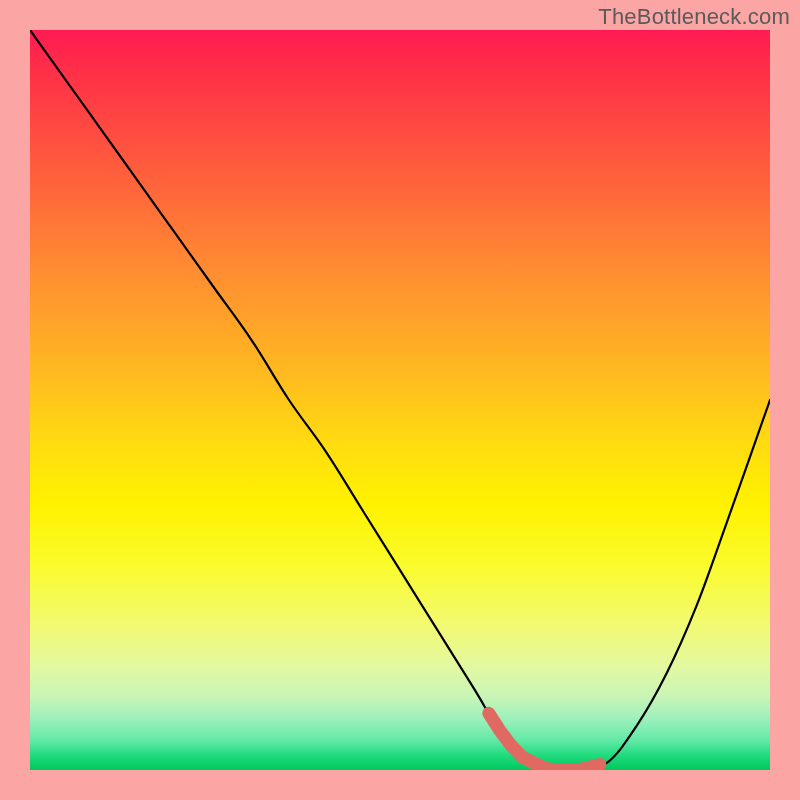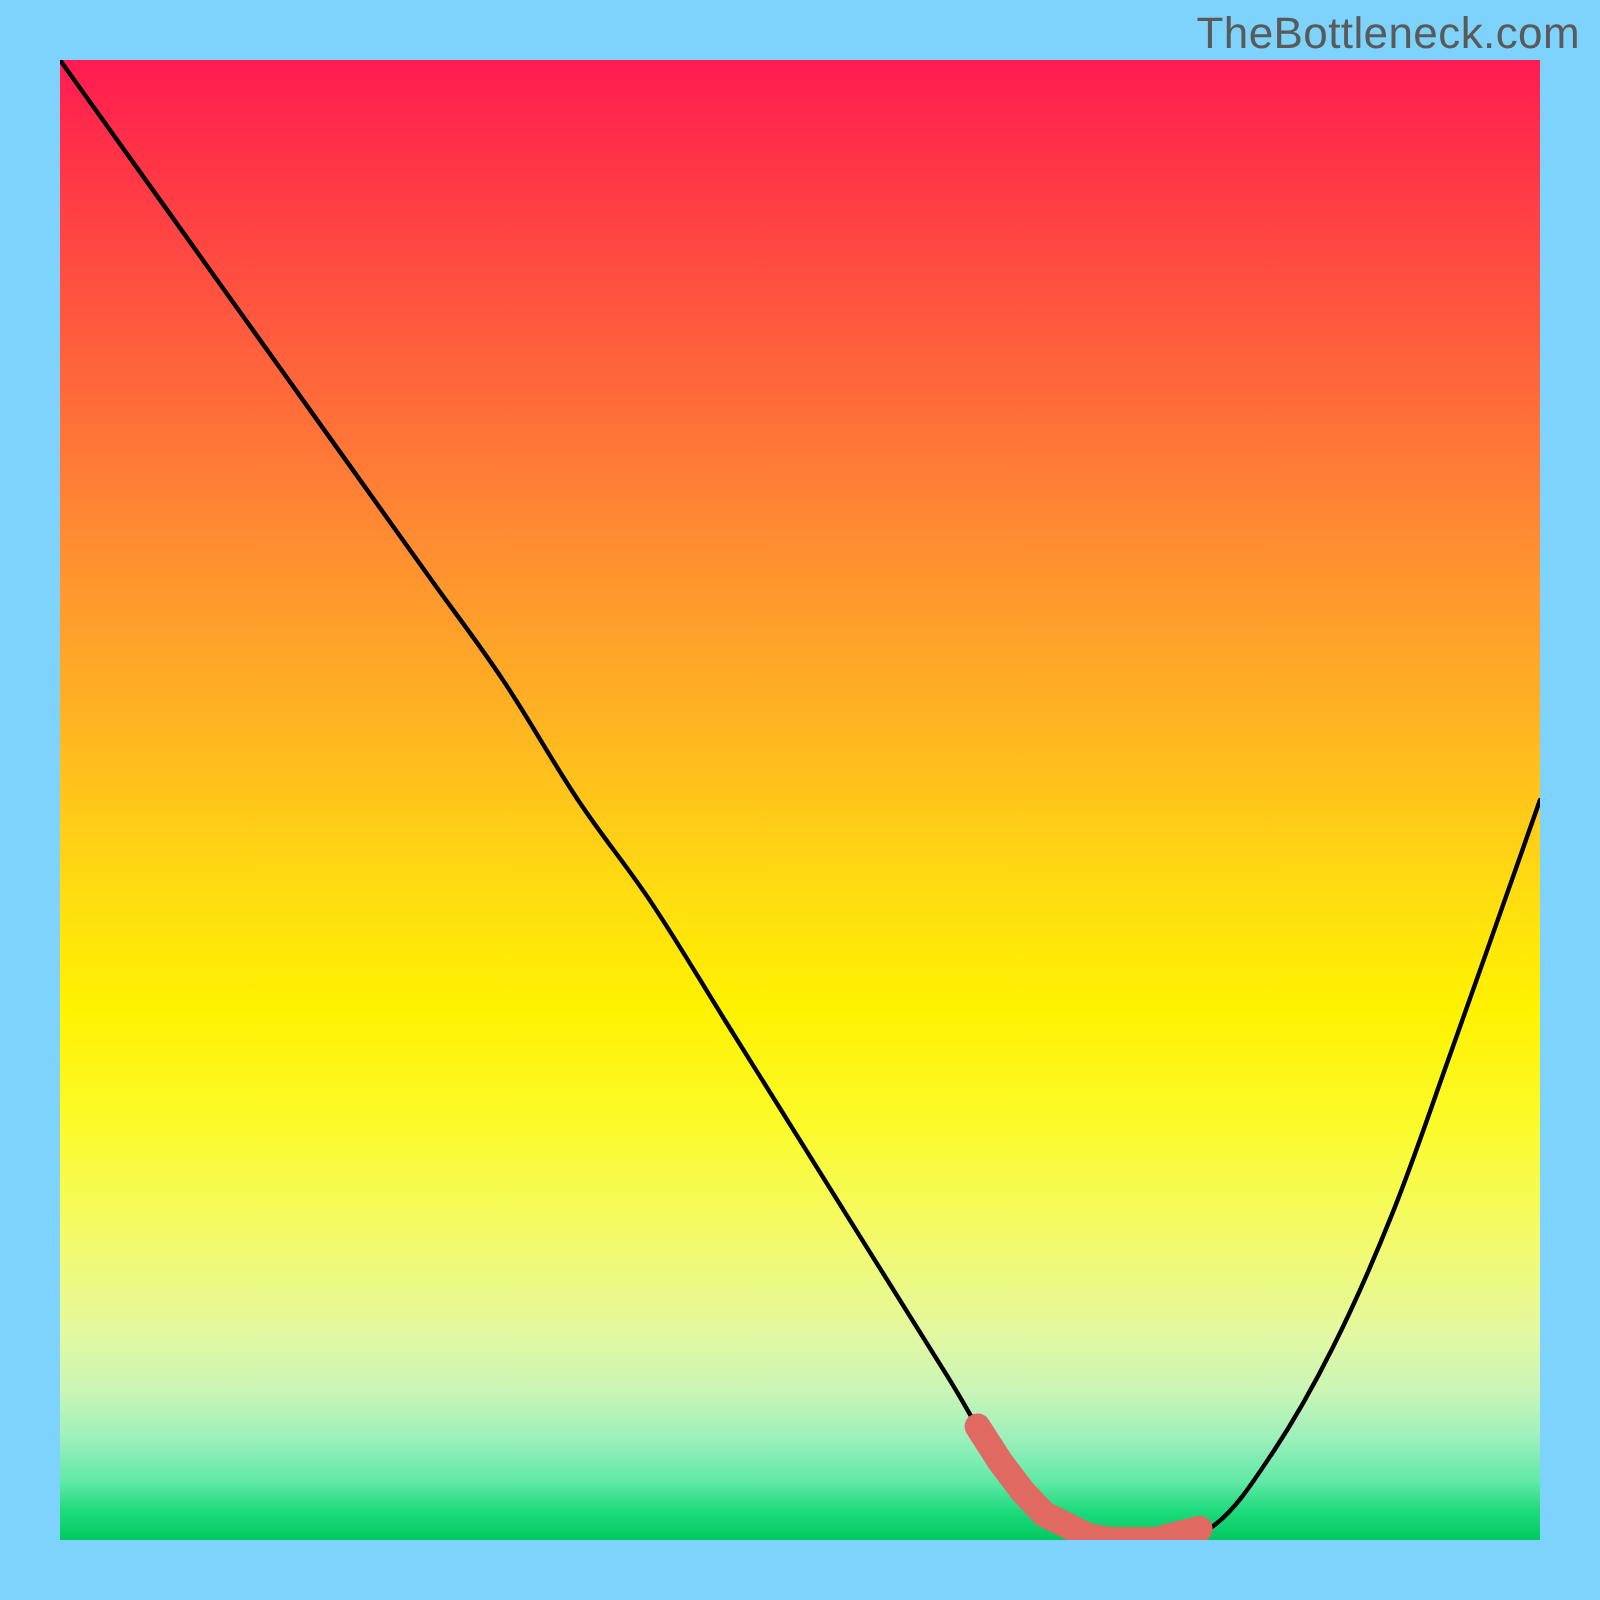--- a/index.html
+++ b/index.html
@@ -8,21 +8,21 @@
     width: 800px;
     height: 800px;
     background: #000;
     overflow: hidden;
     font-family: Arial, Helvetica, sans-serif;
   }
   .frame {
     position: relative;
     width: 800px;
     height: 800px;
-    background: #7dd3fc;
+    background: #fca5a5;
     text-align: center;
   }
   .watermark {
     position: absolute;
     top: 4px;
     right: 10px;
     color: #5a5a5a;
     font-size: 22px;
     font-weight: 500;
     letter-spacing: 0.2px;

